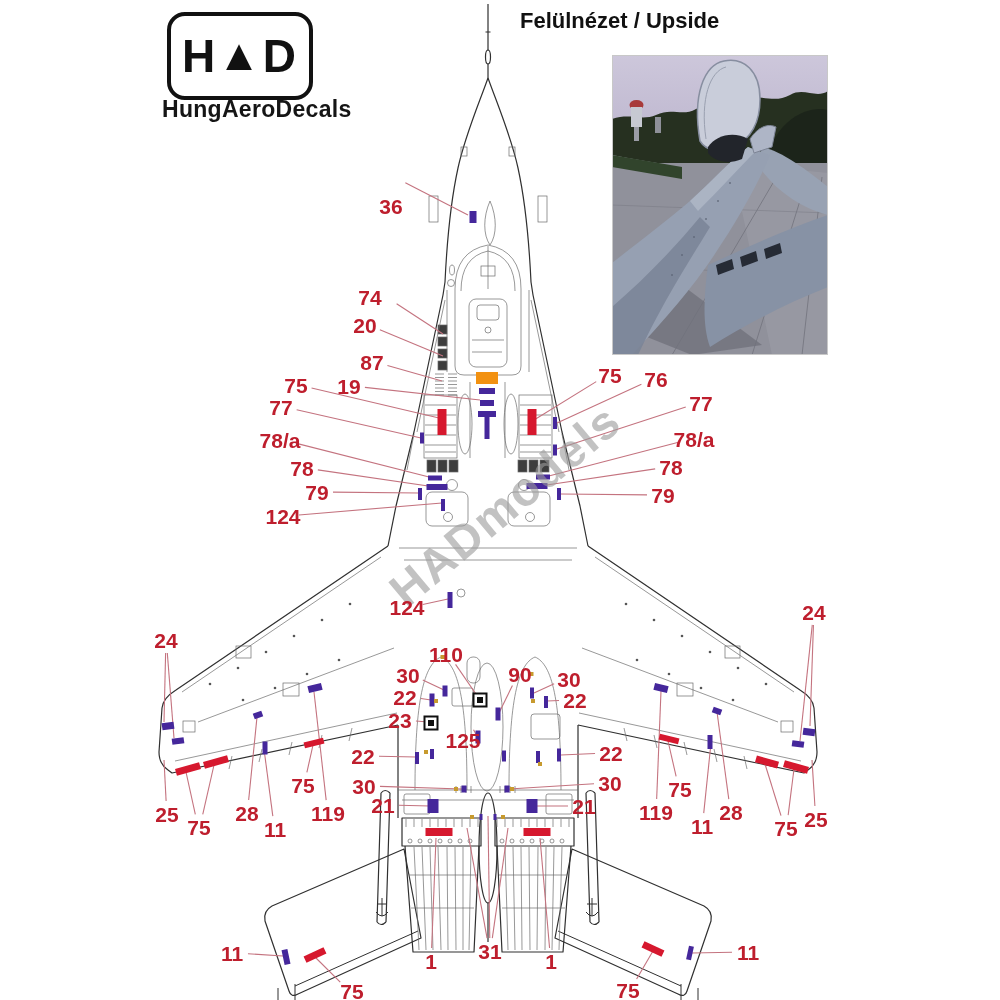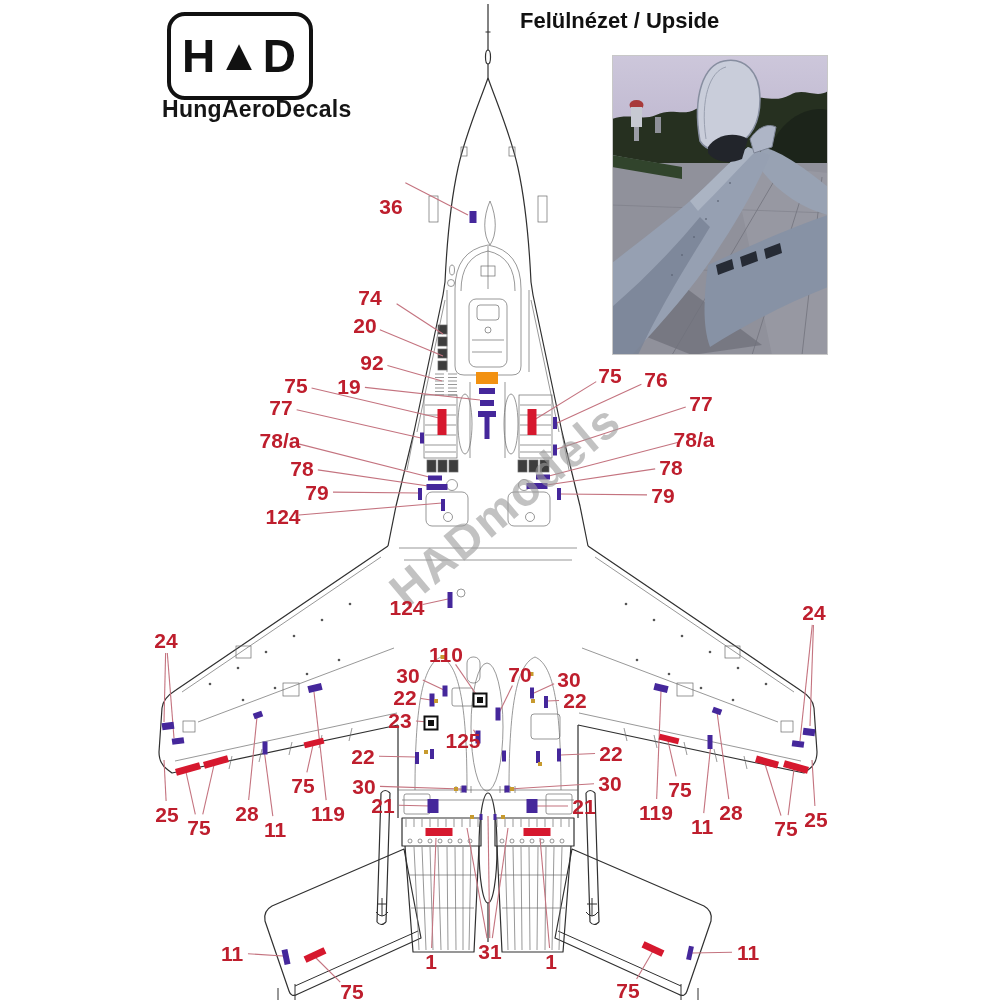--- a/index.html
+++ b/index.html
@@ -361,40 +361,40 @@
         <rect x="493.5" y="814" width="3" height="6" fill="#45279b"></rect>
       </g>
   </svg>
 
   <div class="watermark">HADmodels</div>
 
   <div id="callouts">
       <div class="callout" style="left: 391px; top: 177px; margin-top: 29px;">36</div>
       <div class="callout" style="left: 370px; top: 297px;">74</div>
       <div class="callout" style="left: 365px; top: 325px;">20</div>
-      <div class="callout" style="left: 372px; top: 362px;">92</div>
+      <div class="callout" style="left: 372px; top: 362px;">87</div>
       <div class="callout" style="left: 296px; top: 385px;">75</div>
       <div class="callout" style="left: 349px; top: 386px;">19</div>
       <div class="callout" style="left: 281px; top: 407px;">77</div>
       <div class="callout" style="left: 280px; top: 440px;">78/a</div>
       <div class="callout" style="left: 302px; top: 468px;">78</div>
       <div class="callout" style="left: 317px; top: 492px;">79</div>
       <div class="callout" style="left: 283px; top: 516px;">124</div>
       <div class="callout" style="left: 610px; top: 375px;">75</div>
       <div class="callout" style="left: 656px; top: 379px;">76</div>
       <div class="callout" style="left: 701px; top: 403px;">77</div>
       <div class="callout" style="left: 694px; top: 439px;">78/a</div>
       <div class="callout" style="left: 671px; top: 467px;">78</div>
       <div class="callout" style="left: 663px; top: 495px;">79</div>
       <div class="callout" style="left: 407px; top: 607px;">124</div>
       <div class="callout" style="left: 446px; top: 654px;">110</div>
       <div class="callout" style="left: 408px; top: 675px;">30</div>
       <div class="callout" style="left: 405px; top: 697px;">22</div>
       <div class="callout" style="left: 400px; top: 720px;">23</div>
-      <div class="callout" style="left: 520px; top: 674px;">70</div>
+      <div class="callout" style="left: 520px; top: 674px;">90</div>
       <div class="callout" style="left: 569px; top: 679px;">30</div>
       <div class="callout" style="left: 575px; top: 700px;">22</div>
       <div class="callout" style="left: 463px; top: 740px;">125</div>
       <div class="callout" style="left: 363px; top: 756px;">22</div>
       <div class="callout" style="left: 364px; top: 786px;">30</div>
       <div class="callout" style="left: 383px; top: 805px;">21</div>
       <div class="callout" style="left: 611px; top: 753px;">22</div>
       <div class="callout" style="left: 610px; top: 783px;">30</div>
       <div class="callout" style="left: 584px; top: 806px;">21</div>
       <div class="callout" style="left: 328px; top: 813px;">119</div>

